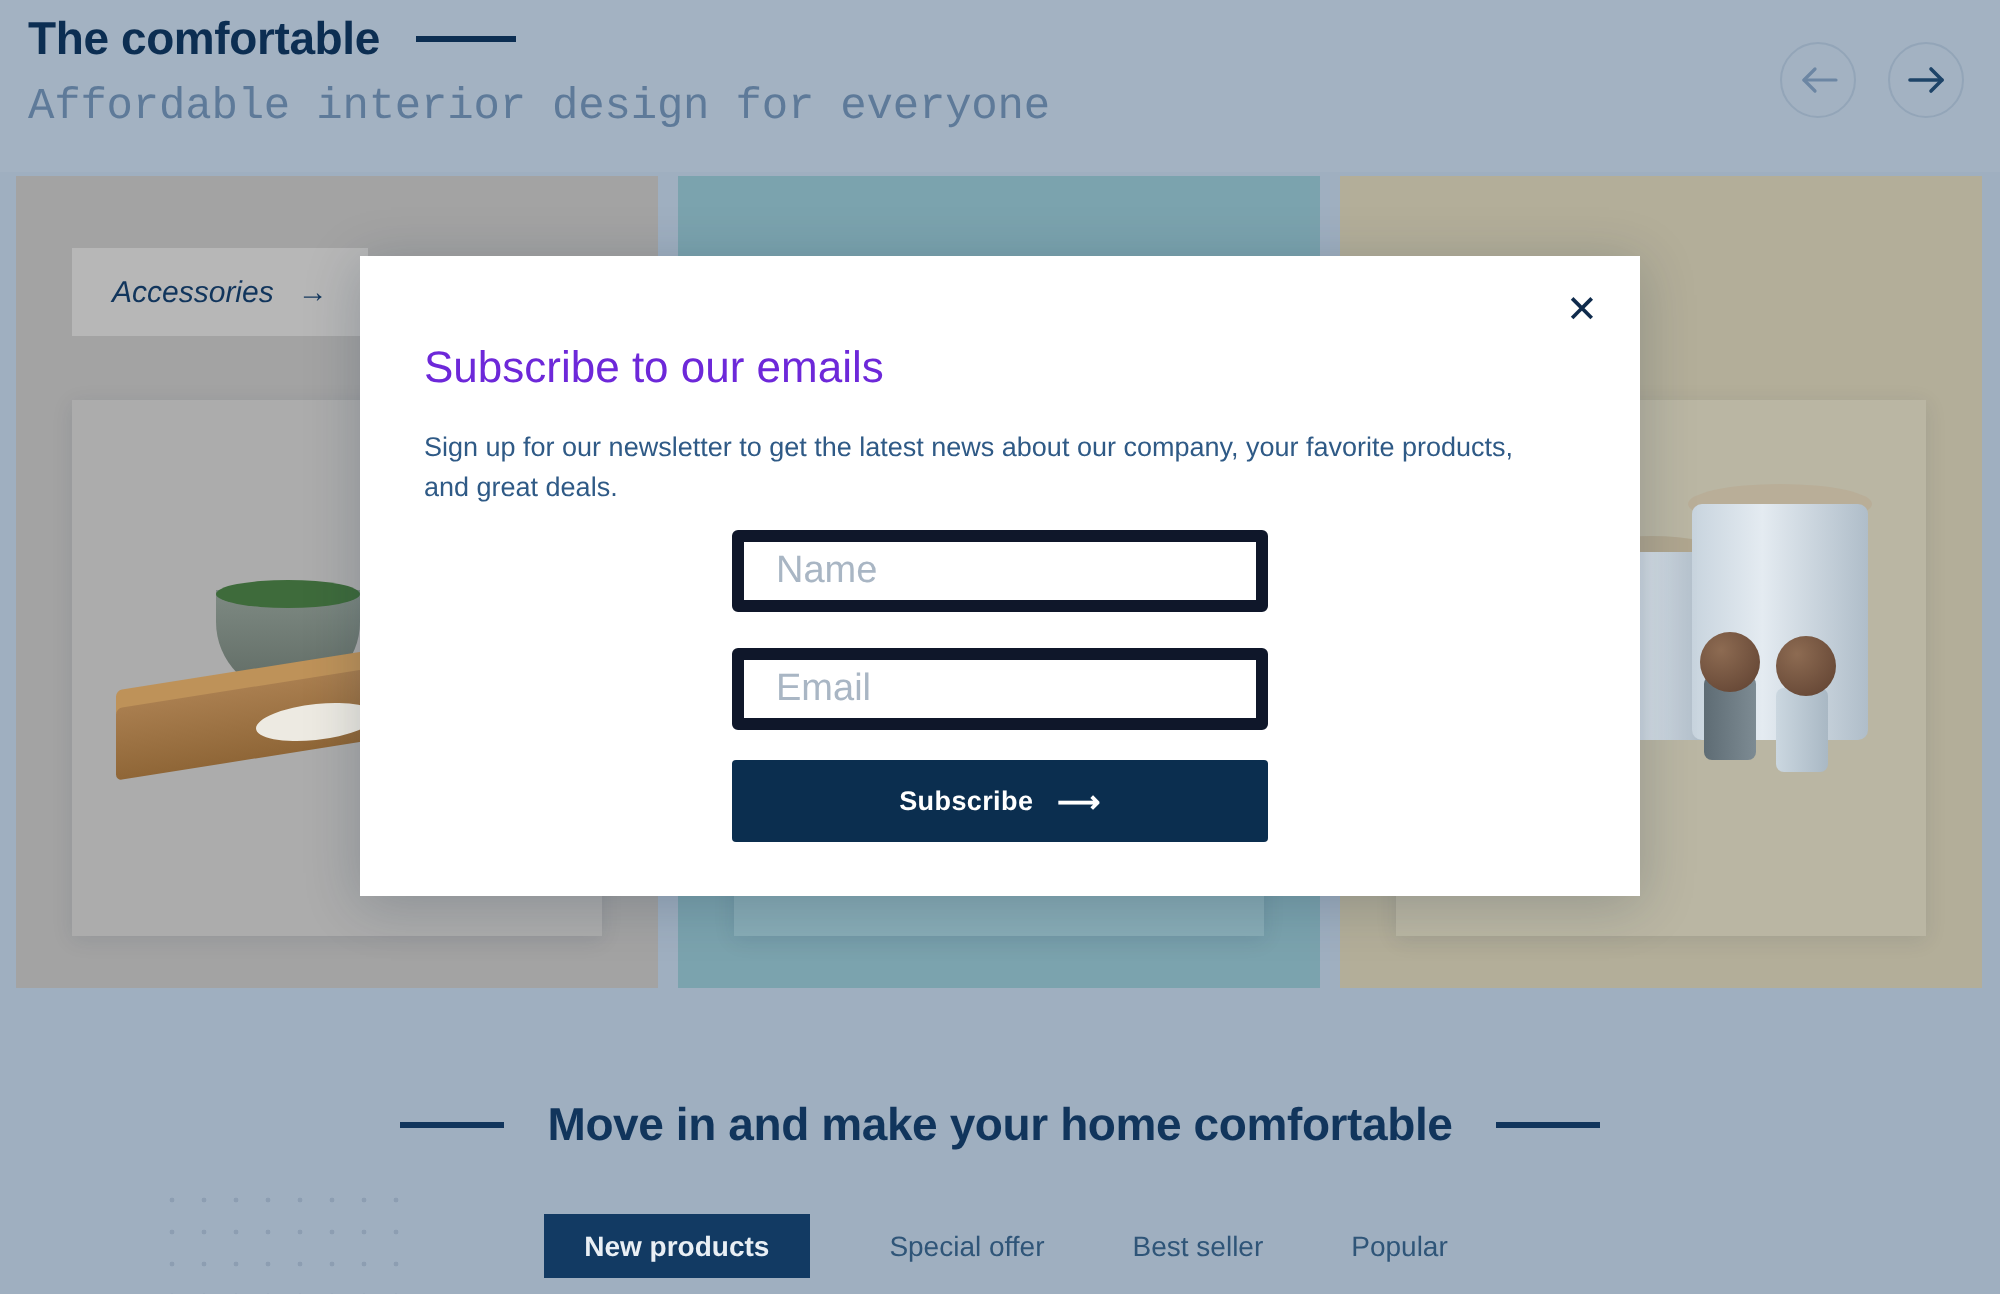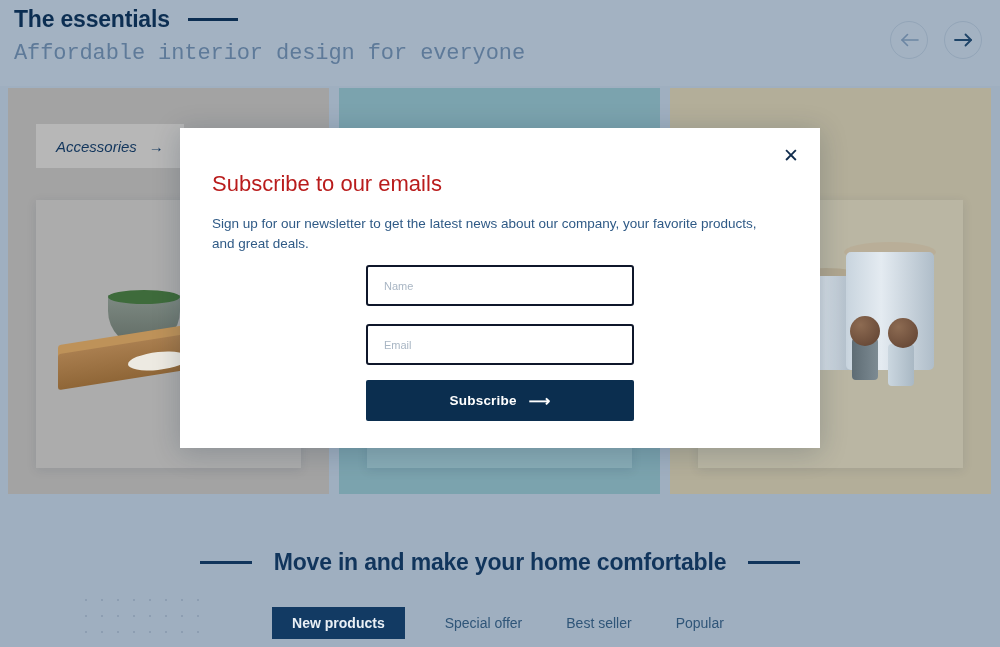--- a/index.html
+++ b/index.html
@@ -313,45 +313,45 @@
     color: #0F2B4C;
     font-size: 19px;
     line-height: 1;
     cursor: pointer;
   }
   .modal-title {
     position: absolute;
     left: 32px;
     top: 43px;
     font-size: 22px;
-    color: #b91c1c;
+    color: #6d28d9;
     font-weight: normal;
   }
   .modal-desc {
     position: absolute;
     left: 32px;
     top: 86px;
     width: 556px;
     font-size: 13.5px;
     line-height: 20px;
     color: #2F5A86;
   }
   .modal-form {
     position: absolute;
     left: 186px;
     top: 137px;
     width: 268px;
   }
   .field {
     width: 268px;
     height: 41px;
-    border: 2px solid #0f172a;
+    border: 6px solid #0f172a;
     border-radius: 3px;
     padding: 0 16px;
-    font-size: 11px;
+    font-size: 19px;
     color: #2F5A86;
     font-family: "Liberation Sans", sans-serif;
     outline: none;
     background: #fff;
     display: block;
   }
   .field::placeholder { color: #A9B6C4; }
   .field-email { margin-top: 18px; }
   .subscribe-btn {
     margin-top: 15px;
@@ -373,21 +373,21 @@
   }
   .subscribe-arrow { font-size: 15px; }
 </style>
 </head>
 <body>
 
 <div id="page">
 
   <div class="header">
     <div class="header-title-row">
-      <div class="header-title">The essentials</div>
+      <div class="header-title">The comfortable</div>
       <div class="header-dash"></div>
     </div>
     <div class="header-subtitle">Affordable interior design for everyone</div>
 
     <div class="nav-arrows">
       <button class="nav-btn nav-prev">
         <span>
           <svg width="19" height="14" viewBox="0 0 19 14" fill="none" stroke-width="1.6" stroke-linecap="round" stroke-linejoin="round">
             <path d="M18 7 H2"></path>
               <path d="M7.5 1.5 L2 7 L7.5 12.5"></path>

